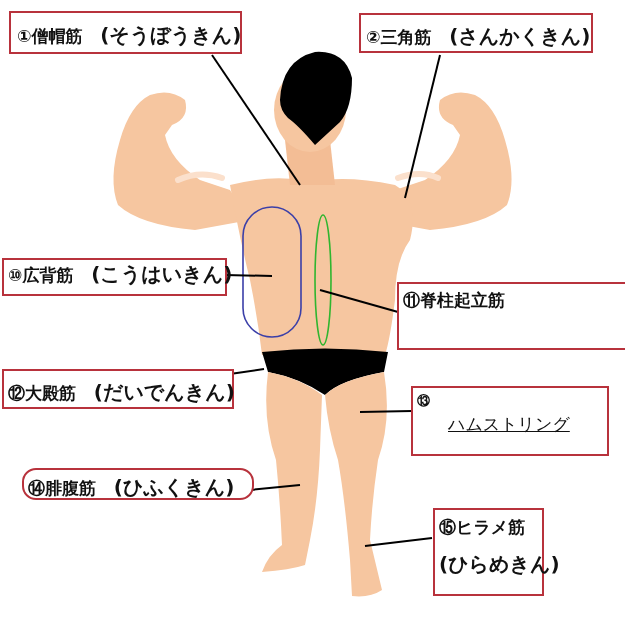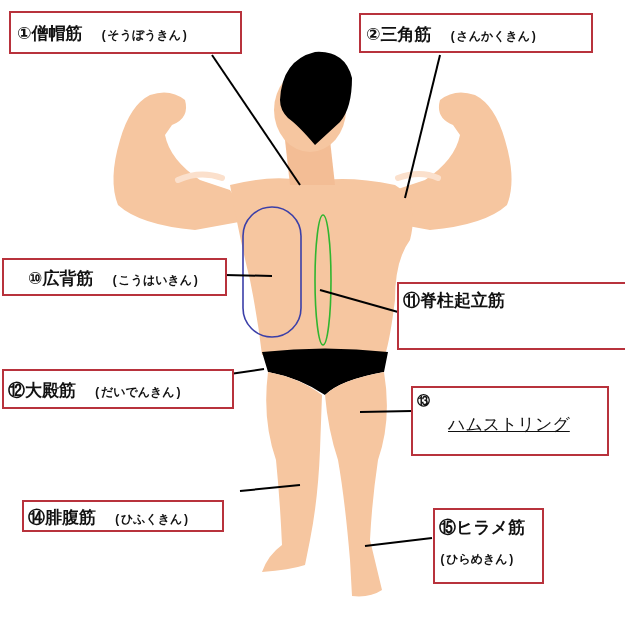--- a/index.html
+++ b/index.html
@@ -1,21 +1,21 @@
 <!DOCTYPE html>
 <html><head>
   <meta charset="utf-8">
   <style>
     html, body { margin:0; padding:0; background:#ffffff; }
     body { width:625px; height:624px; position:relative; overflow:hidden;
            font-family: "DejaVu Sans", "Liberation Sans", sans-serif; color:#111; }
     .figure { position:absolute; left:0; top:0; width:625px; height:624px; }
     .label { position:absolute; border:2px solid #b8323c; background:#fff; box-sizing:border-box;
              font-size:17px; font-weight:bold; white-space:nowrap; line-height:1; }
-    .label .kana { font-weight:bold; font-size:12px;font-family:Liberation Mono, monospace; }
+    .label .kana { font-weight:bold; font-size:20px; }
     .row { position:absolute; }
   </style>
 </head>
 <body>
 
 <svg class="figure" viewBox="0 0 625 624" xmlns="http://www.w3.org/2000/svg">
 
   <g fill="#f6c6a0">
     <path d="M150 95 Q170 88 185 100 Q190 118 172 125 L165 135 Q170 160 200 180 L230 190 L250 220 L195 230 Q140 225 118 205 Q108 180 120 140 Q130 105 150 95 Z"></path>
     <path d="M475 95 Q455 88 440 100 Q435 118 453 125 L460 135 Q455 160 425 180 L395 190 L375 220 L430 230 Q485 225 507 205 Q517 180 505 140 Q495 105 475 95 Z"></path>
@@ -61,21 +61,21 @@
 </div>
 
 <div class="label" style="left:359px;top:13px;width:234px;height:40px;">
   <span class="row" style="left:5px;top:11px;">
     <span>②</span><span>三角筋</span>
     &nbsp;&nbsp;<span class="kana">(さんかくきん)</span>
   </span>
 </div>
 
 <div class="label" style="left:2px;top:258px;width:225px;height:38px;">
-  <span class="row" style="left:4px;top:10px;margin-left:20px;">
+  <span class="row" style="left:4px;top:4px;">
     <span>⑩</span><span>広背筋</span>
     &nbsp;&nbsp;<span class="kana">(こうはいきん)</span>
   </span>
 </div>
 
 <div class="label" style="left:397px;top:282px;width:238px;height:68px;">
   <span class="row" style="left:4px;top:8px;">
     <span>⑪</span><span>脊柱起立筋</span>
   </span>
 </div>
@@ -85,25 +85,25 @@
     <span>⑫</span><span>大殿筋</span>
     &nbsp;&nbsp;<span class="kana">(だいでんきん)</span>
   </span>
 </div>
 
 <div class="label" style="left:411px;top:386px;width:198px;height:70px;">
   <span class="row" style="left:4px;top:6px;font-size:13px;">⑬</span>
   <span class="row" style="left:35px;top:28px;font-weight:normal;text-decoration:underline;">ハムストリング</span>
 </div>
 
-<div class="label" style="left:22px;top:500px;width:202px;height:32px;">
+<div class="label" style="left:22px;top:468px;width:232px;height:32px;border-radius:14px;">
   <span class="row" style="left:4px;top:7px;">
     <span>⑭</span><span>腓腹筋</span>
     &nbsp;&nbsp;<span class="kana">(ひふくきん)</span>
   </span>
 </div>
 
-<div class="label" style="left:433px;top:508px;width:111px;height:76px;">
+<div class="label" style="left:433px;top:508px;width:111px;height:88px;">
   <span class="row" style="left:4px;top:9px;">
     <span>⑮</span><span>ヒラメ筋</span>
   </span>
   <span class="row kana" style="left:4px;top:44px;">(ひらめきん)</span>
 </div>
 
 </body></html>

